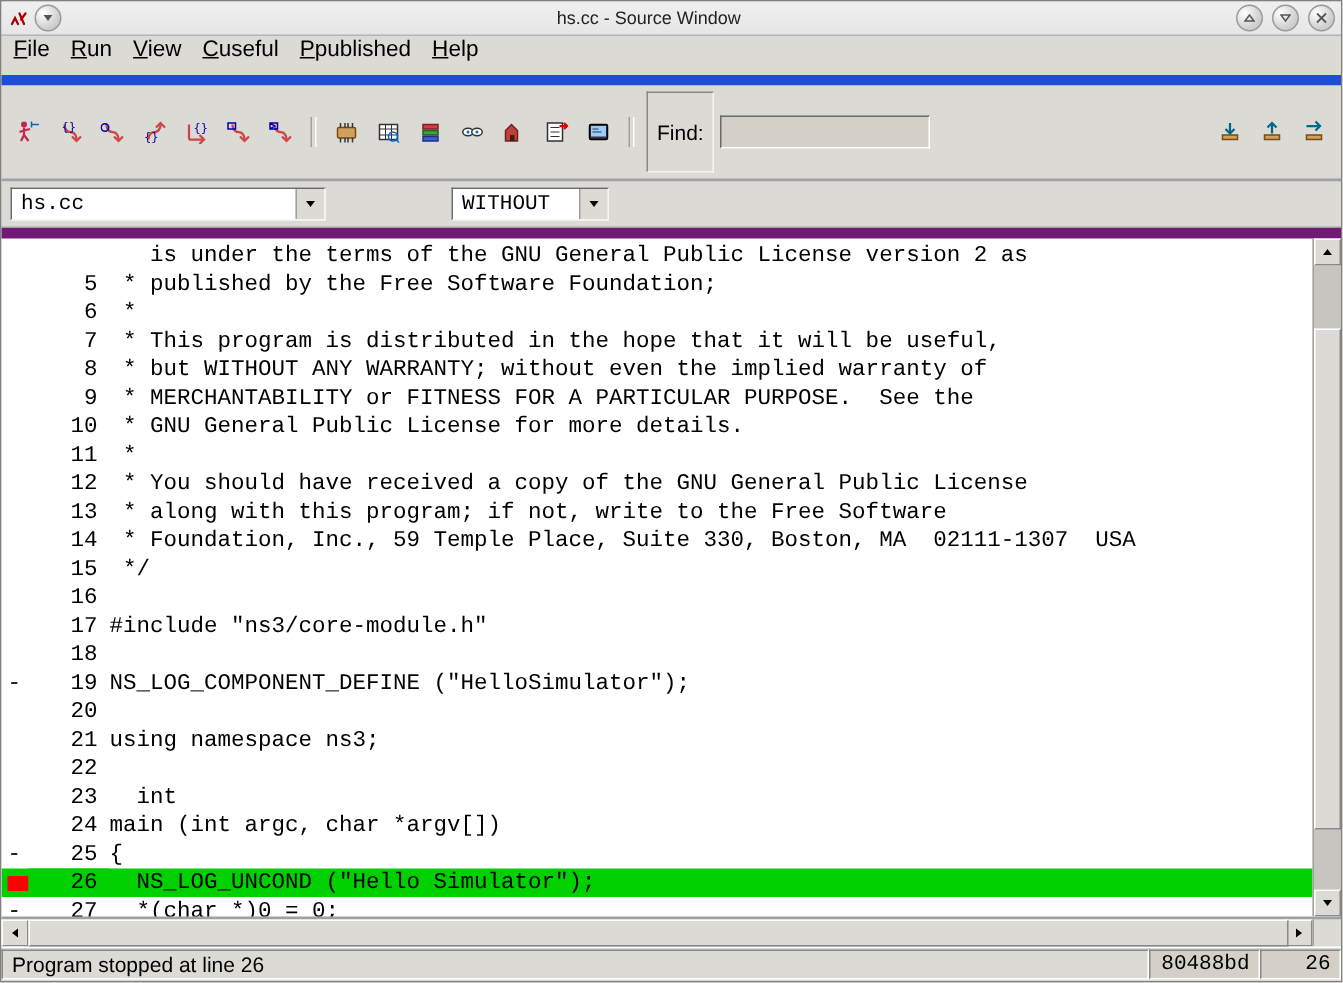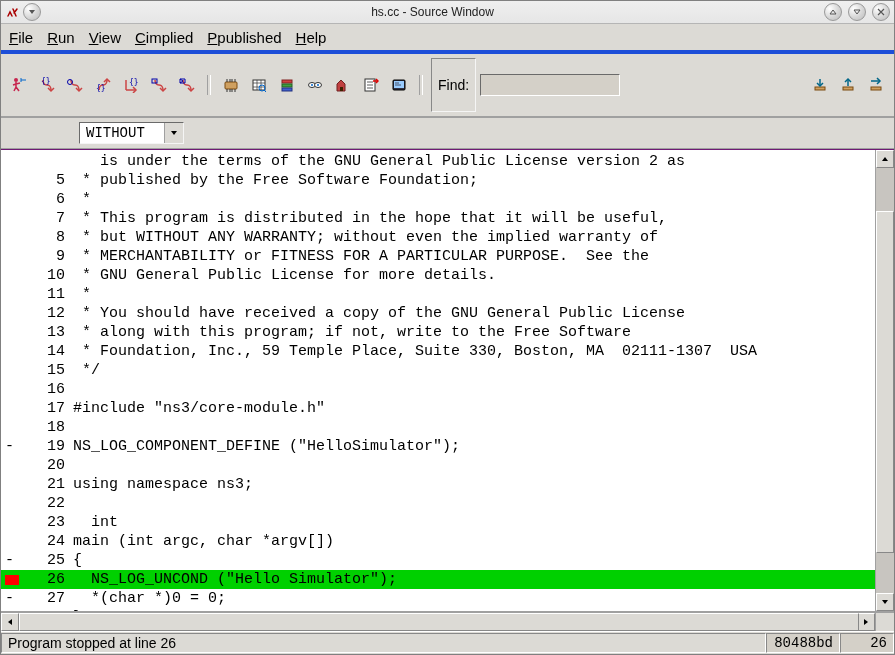--- a/index.html
+++ b/index.html
@@ -60,24 +60,24 @@
     color: #333;
     cursor: pointer;
     line-height: 1;
   }
   .titlebar .circle-btn svg { display:block; }
 
   
   .menubar {
     height: 26px;
     display: flex;
-    align-items: center;
+    align-items: flex-start;
     padding: 0 8px;
     gap: 14px;
-    border-bottom: 4px solid #1d4ed8;
+    border-bottom: 7px solid #1d4ed8;
     background: #dcdad5;
   }
   .menubar .menu-item {
     color: #000;
     font-size: 15px;
     cursor: pointer;
   }
   .menubar .menu-item .ul { text-decoration: underline; }
 
   
@@ -173,21 +173,21 @@
   }
   .combo .combo-btn svg { display:block; }
   .file-combo { width: 210px; }
   .func-combo { flex: 1; }
   .mode-combo { width: 105px; }
 
   
   .source-container {
     flex: 1;
     display: flex;
-    border-top: 1px solid #701a75;
+    border-top: 7px solid #701a75;
     border-bottom: 1px solid #a0a0a0;
     background: #ffffff;
     overflow: hidden;
   }
   .code-area {
     flex: 1;
     overflow: hidden;
     position: relative;
   }
   .code {
@@ -316,21 +316,21 @@
             <path d="M1 1 L7 7 M7 1 L1 7" stroke="#555" stroke-width="1.2"></path>
           </svg>
       </div>
     </div>
   </div>
 
   <div class="menubar">
     <span class="menu-item"><span class="ul">F</span><span>ile</span></span>
     <span class="menu-item"><span class="ul">R</span><span>un</span></span>
     <span class="menu-item"><span class="ul">V</span><span>iew</span></span>
-    <span class="menu-item"><span class="ul">C</span><span>implied</span></span>
+    <span class="menu-item"><span class="ul">C</span><span>useful</span></span>
     <span class="menu-item"><span class="ul">P</span><span>published</span></span>
     <span class="menu-item"><span class="ul">H</span><span>elp</span></span>
   </div>
 
   <div class="toolbar">
     <div class="tbtn">
       <svg width="16" height="16" viewBox="0 0 16 16">
           <circle cx="5" cy="3" r="2" fill="#c7254e"></circle>
           <path d="M5 5 L5 10 L3 14 M5 10 L8 14 M5 7 L2 8 M5 7 L9 6" stroke="#c7254e" stroke-width="1.5" fill="none"></path>
           <path d="M10 3 L15 3" stroke="#06c" stroke-width="1"></path>
@@ -452,20 +452,28 @@
     <div class="tbtn">
       <svg width="16" height="16" viewBox="0 0 16 16">
           <rect x="3" y="10" width="10" height="3" fill="#cfa060" stroke="#7a4a10"></rect>
           <path d="M3 4 L12 4" stroke="#068" stroke-width="1.5"></path>
           <path d="M9 1 L12 4 L9 7" stroke="#068" stroke-width="1.5" fill="none"></path>
         </svg>
     </div>
   </div>
 
   <div class="selectors">
+    <div class="combo file-combo">
+      <div class="combo-text">hs.cc</div>
+      <div class="combo-btn">
+          <svg width="8" height="8" viewBox="0 0 8 8">
+            <path d="M1 2 L7 2 L4 6 Z" fill="#000"></path>
+          </svg>
+        </div>
+    </div>
     <div style="width:60px"></div>
     <div class="combo mode-combo">
       <div class="combo-text">WITHOUT</div>
       <div class="combo-btn">
           <svg width="8" height="8" viewBox="0 0 8 8">
             <path d="M1 2 L7 2 L4 6 Z" fill="#000"></path>
           </svg>
         </div>
     </div>
   </div>

